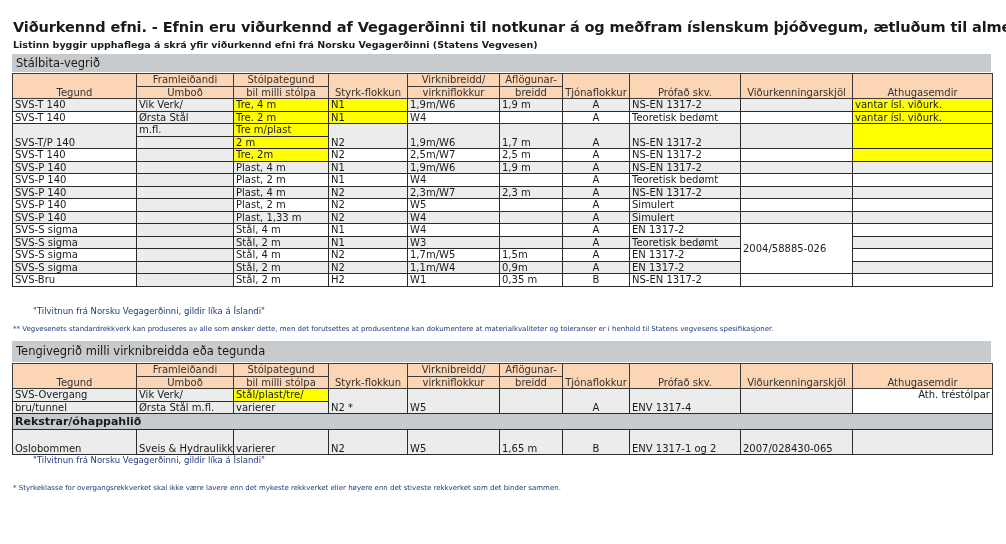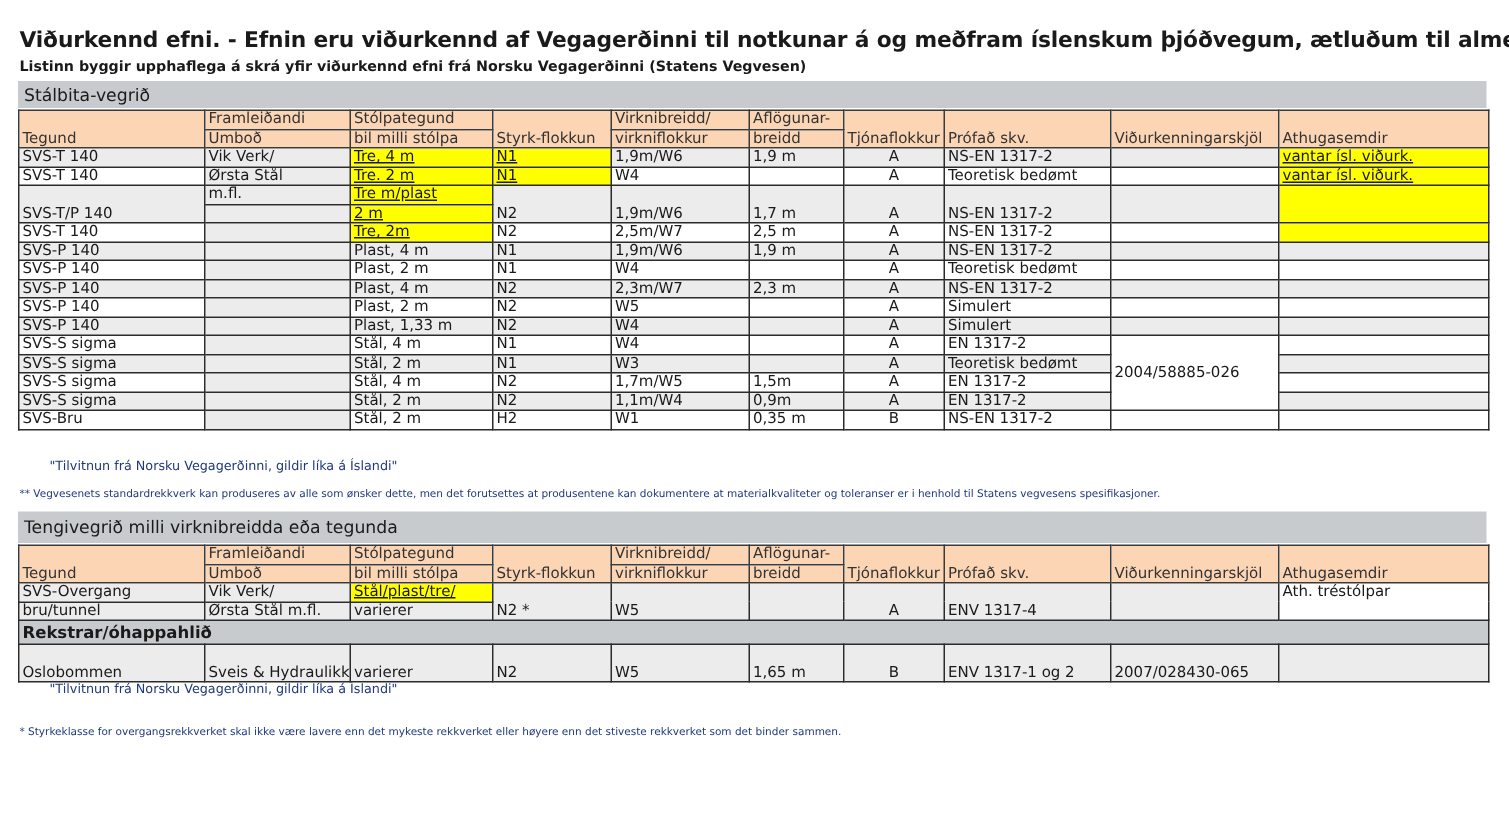--- a/index.html
+++ b/index.html
@@ -3,29 +3,29 @@
 <meta charset="utf-8">
 <style>
   html, body { margin: 0; padding: 0; background: #ffffff; }
   body { width: 1006px; height: 544px; position: relative; overflow: hidden; font-family: "DejaVu Sans", sans-serif; color: #1a1a1a; }
   .abs { position: absolute; }
   .title { left: 13px; top: 19px; font-size: 14.5px; font-weight: bold; white-space: nowrap; letter-spacing: -0.1px; font-family: "DejaVu Sans", sans-serif; }
   .subtitle { left: 13px; top: 39px; font-size: 9.5px; font-weight: bold; white-space: nowrap; }
   .section-bar { background: #c8cbcd; font-weight: normal; font-size: 11.5px; padding-left: 4px; box-sizing: border-box; white-space: nowrap; }
   table.grid { border-collapse: collapse; table-layout: fixed; position: absolute; font-size: 10px; }
   table.grid td { border: 1px solid #2b2b2b; padding: 0 2px; height: 11.5px; line-height: 11.5px; white-space: nowrap; overflow: hidden; }
-  table.grid td.hdr { background: #fcd5b5; color: #333; border-color: #3a3a3a; }
+  table.grid td.hdr { background: #fcd5b5; text-align: center; color: #333; border-color: #3a3a3a; }
   td.c { text-align: center; }
-  td.y { background: #ffff00 !important; text-decoration: underline; }
+  td.y { background: #ffff00 !important; }
   tr.g td { background: #ececec; }
   tr.w td { background: #ffffff; }
   .note-quote { font-size: 8.5px; color: #1f3a7a; white-space: nowrap; }
   .note-small { font-size: 7px; color: #1f3a7a; white-space: nowrap; }
   td.vb { vertical-align: bottom; }
-  td.vt { vertical-align: top; }
+  td.vt { vertical-align: top; text-align: right; }
   td.gr { background: #ececec !important; }
   td.wh { background: #ffffff !important; }
 </style>
 </head>
 <body>
 
 <div class="abs title">Viðurkennd efni. - Efnin eru viðurkennd af Vegagerðinni til notkunar á og meðfram íslenskum þjóðvegum, ætluðum til almenningsumferðar.</div>
 <div class="abs subtitle">Listinn byggir upphaflega á skrá yfir viðurkennd efni frá Norsku Vegagerðinni (Statens Vegvesen)</div>
 
 <div class="abs section-bar" style="left:12px; top:54px; width:979px; height:18px; line-height:18px;">Stálbita-vegrið</div>

